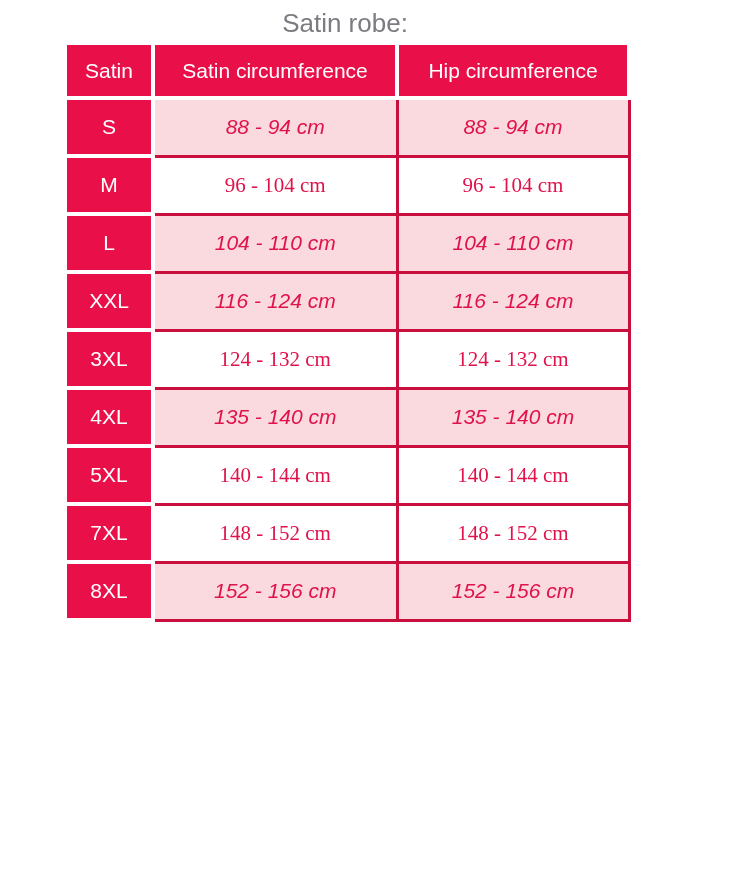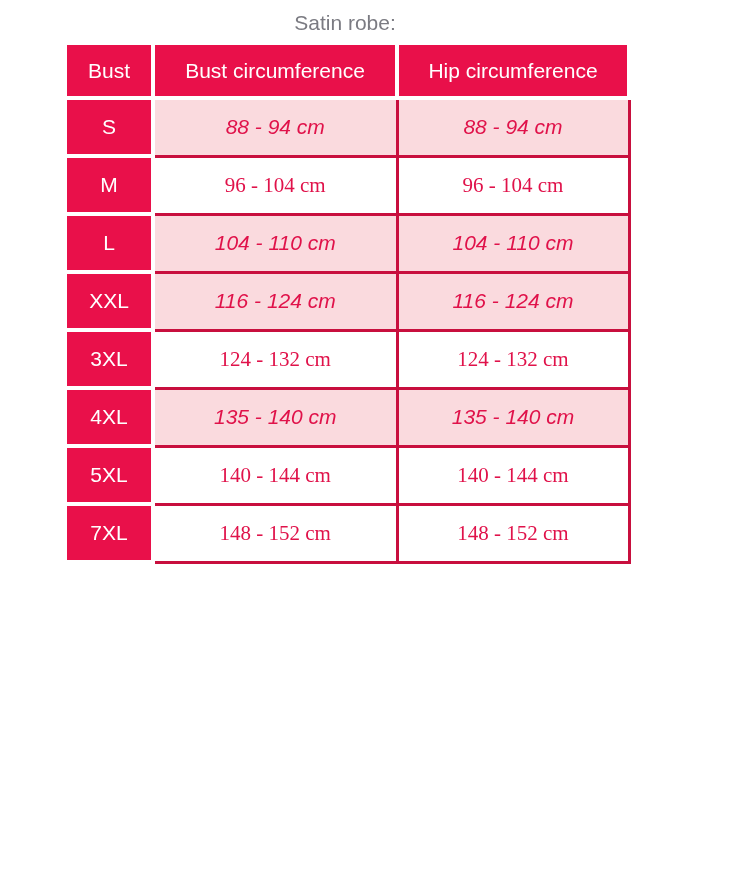--- a/index.html
+++ b/index.html
@@ -10,21 +10,21 @@
   body {
     width: 737px;
     height: 882px;
     overflow: hidden;
     font-family: "Liberation Sans", sans-serif;
   }
   .title {
     margin: 11px 0 6px 63px;
     width: 564px;
     text-align: center;
-    font-size: 21px;
+    font-size: 26px;
     line-height: 24px;
     color: var(--title-text, #7b7b82);
   }
   table.size-table {
     border-collapse: collapse;
     table-layout: fixed;
     margin-left: 63px;
     width: 564px;
   }
   .col-size { width: 88px; }
@@ -63,22 +63,22 @@
   <div class="title">Satin robe:</div>
 
   <table class="size-table">
     <colgroup>
       <col class="col-size">
       <col class="col-bust">
       <col class="col-hip">
     </colgroup>
     <thead>
       <tr class="header-row">
-        <th>Bust</th>
-        <th>Bust circumference</th>
+        <th>Satin</th>
+        <th>Satin circumference</th>
         <th>Hip circumference</th>
       </tr>
     </thead>
     <tbody>
         <tr class="row-pink">
     <td class="size-cell">S</td>
     <td class="data-cell">88 - 94 cm</td>
     <td class="data-cell">88 - 94 cm</td>
   </tr>
         <tr class="row-white">
@@ -109,15 +109,20 @@
         <tr class="row-white">
     <td class="size-cell">5XL</td>
     <td class="data-cell">140 - 144 cm</td>
     <td class="data-cell">140 - 144 cm</td>
   </tr>
         <tr class="row-white">
     <td class="size-cell">7XL</td>
     <td class="data-cell">148 - 152 cm</td>
     <td class="data-cell">148 - 152 cm</td>
   </tr>
+        <tr class="row-pink">
+    <td class="size-cell">8XL</td>
+    <td class="data-cell">152 - 156 cm</td>
+    <td class="data-cell">152 - 156 cm</td>
+  </tr>
       </tbody>
   </table>
 </div>
 
 </body></html>

